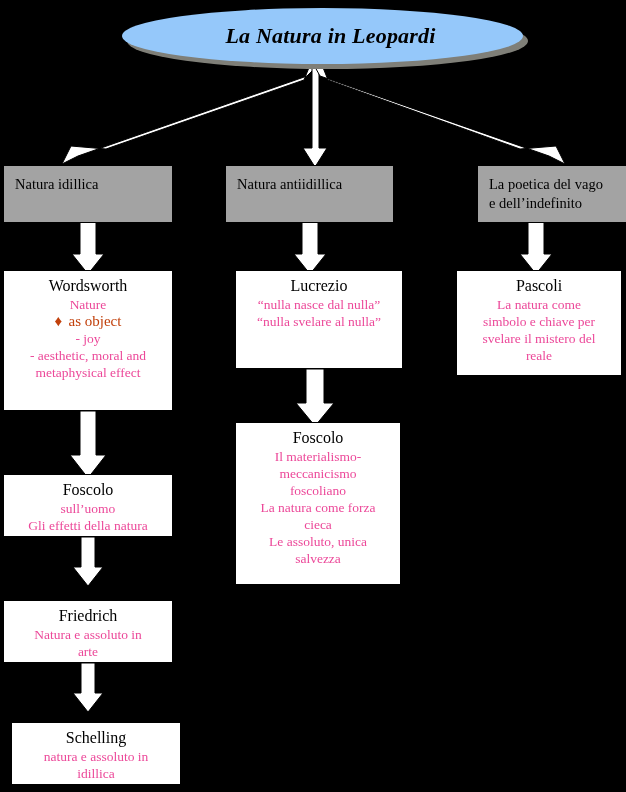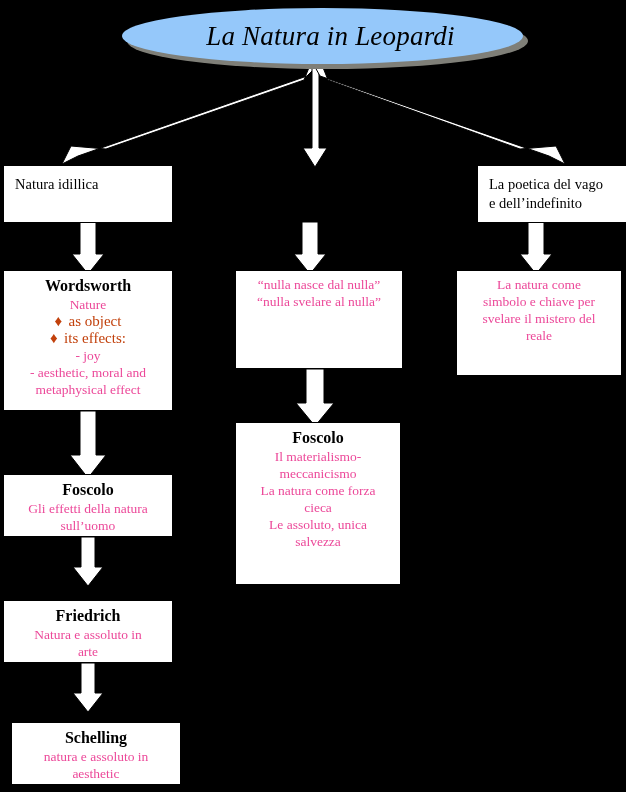--- a/index.html
+++ b/index.html
@@ -32,22 +32,22 @@
     top: 8px;
     width: 401px;
     height: 56px;
     background: #95c8fa;
     border-radius: 50%;
     display: flex;
     align-items: center;
     justify-content: center;
   }
   .ellipse-label {
-    font-size: 27px;
-    font-weight: normal;
+    font-size: 22px;
+    font-weight: bold;
     font-style: italic;
     color: #000000;
     letter-spacing: 0.2px;
     white-space: nowrap;
     margin-left: 16px;
   }
 
   
   .box {
     position: absolute;
@@ -57,37 +57,37 @@
   .box .shadow {
     position: absolute;
     left: 4px;
     top: 4px;
     right: -4px;
     bottom: -4px;
     background: #7f7f78;
     z-index: -1;
   }
   .box-blue {
-    background: #ffffff;
+    background: #a3a3a3;
     padding: 9px 11px 0 11px;
   }
   .box-white {
     background: #ffffff;
     padding: 5px 6px 5px 6px;
     text-align: center;
   }
   .blue-label {
     font-size: 14.5px;
     line-height: 19px;
     color: #000000;
     text-align: left;
   }
   .node-title {
     font-size: 16px;
-    font-weight: bold;
+    font-weight: normal;
     line-height: 20px;
     color: #000000;
   }
   .node-line {
     font-size: 13.5px;
     line-height: 17px;
     color: #ec4899;
   }
   .bullet-line {
     font-size: 15px;
@@ -147,81 +147,85 @@
   <div class="ellipse-shadow"></div>
   <div class="ellipse">
     <span class="ellipse-label">La Natura in Leopardi</span>
   </div>
 
   <div class="box box-blue" style="left:3px; top:165px; width:170px; height:58px;">
     <div class="shadow"></div>
     <div class="blue-label">Natura idillica</div>
   </div>
 
+  <div class="box box-blue" style="left:225px; top:165px; width:169px; height:58px; padding-left:11px;">
+    <div class="shadow"></div>
+    <div class="blue-label">Natura antiidillica</div>
+  </div>
 
   <div class="box box-blue" style="left:477px; top:165px; width:168px; height:58px; padding-left:11px;">
     <div class="shadow"></div>
     <div class="blue-label" style="white-space:pre-line;">La poetica del vago
 e dell’indefinito</div>
   </div>
 
   <div class="box box-white" style="left:3px; top:270px; width:170px; height:141px;">
     <div class="shadow"></div>
     <div class="node-title">Wordsworth</div>
     <div class="node-line">Nature</div>
     <div class="bullet-line">
       <span class="dia">♦</span><span>as object</span>
     </div>
-    <div class="bullet-line">
-      <span class="dia">♦</span><span>its effects:</span>
-    </div>
     <div class="node-line">- joy</div>
     <div class="node-line">- aesthetic, moral and</div>
     <div class="node-line">metaphysical effect</div>
   </div>
 
   <div class="box box-white" style="left:3px; top:474px; width:170px; height:63px;">
     <div class="shadow"></div>
     <div class="node-title">Foscolo</div>
+    <div class="node-line">sull’uomo</div>
     <div class="node-line">Gli effetti della natura</div>
-    <div class="node-line">sull’uomo</div>
   </div>
 
   <div class="box box-white" style="left:3px; top:600px; width:170px; height:63px;">
     <div class="shadow"></div>
     <div class="node-title">Friedrich</div>
     <div class="node-line">Natura e assoluto in</div>
     <div class="node-line">arte</div>
   </div>
 
   <div class="box box-white" style="left:11px; top:722px; width:170px; height:63px;">
     <div class="shadow"></div>
     <div class="node-title">Schelling</div>
     <div class="node-line">natura e assoluto in</div>
-    <div class="node-line">aesthetic</div>
+    <div class="node-line">idillica</div>
   </div>
 
   <div class="box box-white" style="left:235px; top:270px; width:168px; height:99px;">
     <div class="shadow"></div>
+    <div class="node-title">Lucrezio</div>
     <div class="node-line">“nulla nasce dal nulla”</div>
     <div class="node-line">“nulla svelare al nulla”</div>
   </div>
 
   <div class="box box-white" style="left:235px; top:422px; width:166px; height:163px;">
     <div class="shadow"></div>
     <div class="node-title">Foscolo</div>
     <div class="node-line">Il materialismo-</div>
     <div class="node-line">meccanicismo</div>
+    <div class="node-line">foscoliano</div>
     <div class="node-line">La natura come forza</div>
     <div class="node-line">cieca</div>
     <div class="node-line">Le assoluto, unica</div>
     <div class="node-line">salvezza</div>
   </div>
 
   <div class="box box-white" style="left:456px; top:270px; width:166px; height:106px;">
     <div class="shadow"></div>
+    <div class="node-title">Pascoli</div>
     <div class="node-line">La natura come</div>
     <div class="node-line">simbolo e chiave per</div>
     <div class="node-line">svelare il mistero del</div>
     <div class="node-line">reale</div>
   </div>
 
 </div>
 
 </body></html>

